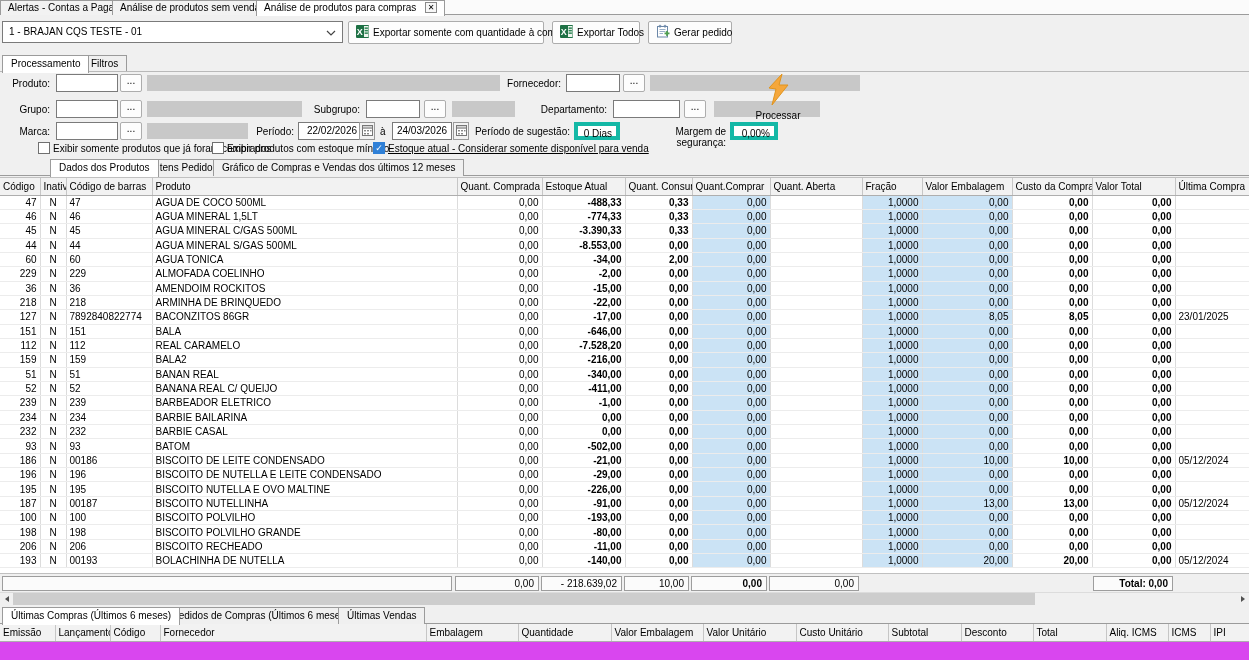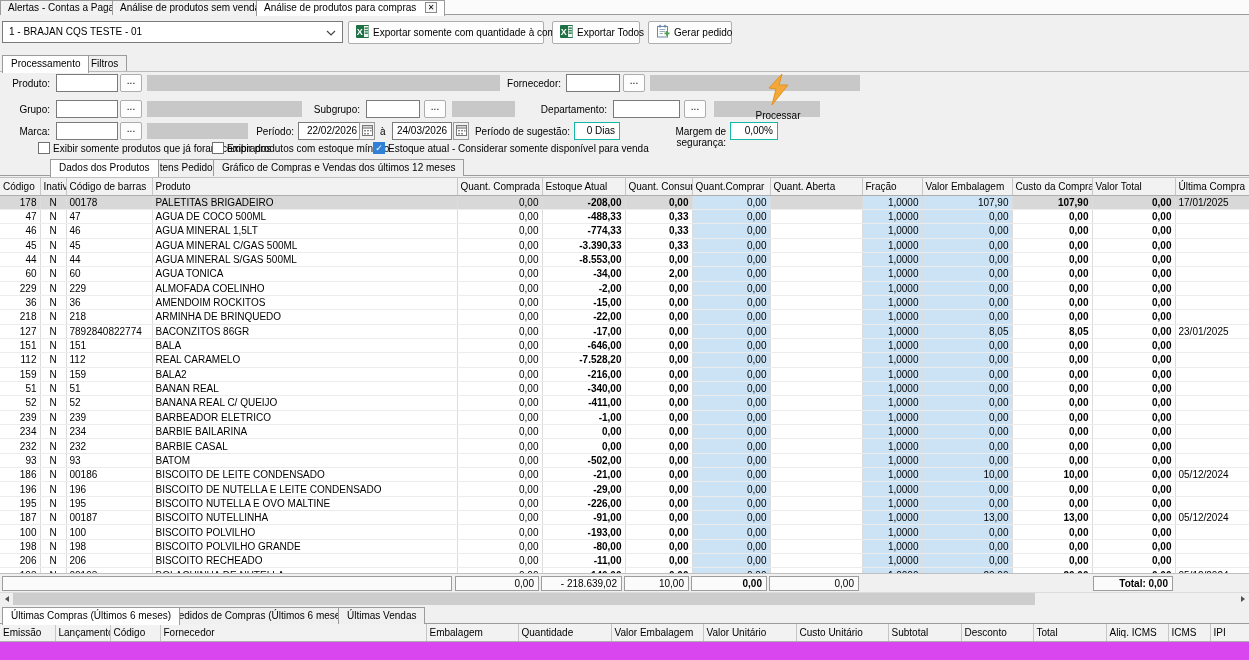--- a/index.html
+++ b/index.html
@@ -25,21 +25,21 @@
   .ptab.active { background:#fff; z-index:2; height:18px; }
   .panelline { position:absolute; left:0; top:71px; width:100%; height:1px; background:#b9b9b9; }
 
   
   .flabel { position:absolute; text-align:right; height:12px; }
   .finput { position:absolute; height:18px; background:#fff; border:1px solid #7a7a7a; }
   .fdots  { position:absolute; height:18px; width:22px; background:#fdfdfd; border:1px solid #adadad; border-radius:2px; text-align:center; line-height:12px; }
   .fgray  { position:absolute; height:16px; background:#c8c8c8; }
   .fdate  { position:absolute; height:18px; background:#fff; border:1px solid #7a7a7a; text-align:center; line-height:16px; }
   .fcal   { position:absolute; width:16px; height:18px; background:#f2f2f2; border:1px solid #9a9a9a; text-align:center; padding-top:1px; }
-  .fnum   { position:absolute; height:18px; background:#fff; border:1px solid #14b8a6; text-align:right; line-height:16px; padding-right:4px; }
+  .fnum   { position:absolute; height:18px; background:#fff; border:4px solid #14b8a6; text-align:right; line-height:16px; padding-right:4px; }
   .processar { position:absolute; left:746px; top:74px; width:64px; height:50px; text-align:center; cursor:pointer; }
   .processar .plabel { margin-top:2px; }
 
   .cbbox { position:absolute; width:12px; height:12px; background:#fff; border:1px solid #707070; }
   .cbbox.checked { background:#2f80d7; border-color:#2f80d7; color:#fff; font-size:9px; line-height:11px; text-align:center; }
   .cblabel { position:absolute; line-height:13px; }
 
   
   .gtabs { position:absolute; left:0; top:159px; width:100%; height:17px; border-bottom:1px solid #9b9b9b; }
   .gtab { position:absolute; top:0; height:17px; padding:2px 8px 0 8px; background:#f0f0f0; border:1px solid #9b9b9b; border-bottom:none; white-space:nowrap;margin-left:48px; }
@@ -194,21 +194,21 @@
         <polygon points="17,0 4,14 11,15 7,31 23,11 14,11" fill="#f5a73b" stroke="#e0941e" stroke-width="1"></polygon>
       </svg>
     <div class="plabel">Processar</div>
   </div>
 
   <div class="cbbox" style="left:38px;top:142px;"></div>
   <div class="cblabel" style="left:53px;top:142px;">Exibir somente produtos que já foram comprados</div>
   <div class="cbbox" style="left:212px;top:142px;"></div>
   <div class="cblabel" style="left:227px;top:142px;">Exibir produtos com estoque mínimo</div>
   <div class="cbbox checked" style="left:373px;top:142px;">✓</div>
-  <div class="cblabel" style="left:388px;top:142px;">Estoque atual - Considerar somente disponível para venda</div>
+  <div class="cblabel" style="left:388px;top:142px;text-decoration:underline;">Estoque atual - Considerar somente disponível para venda</div>
 
   <div class="gtabs">
     <div class="gtab active" style="left:2px;">Dados dos Produtos</div>
     <div class="gtab" style="left:100px;">Itens Pedido</div>
     <div class="gtab" style="left:165px;">Gráfico de Compras e Vendas dos últimos 12 meses</div>
   </div>
 
   <div class="gridwrap">
     <table class="grid" id="ptable">
         <colgroup>
@@ -239,36 +239,20 @@
             <th>Quant.Comprar</th>
             <th>Quant. Aberta</th>
             <th>Fração</th>
             <th>Valor Embalagem</th>
             <th>Custo da Compra</th>
             <th>Valor Total</th>
             <th>Última Compra</th>
           </tr>
         </thead>
         <tbody>
-          <tr class="sel">
-            <td class="a-r">178</td>
-            <td class="a-c">N</td>
-            <td class="a-l">00178</td>
-            <td class="a-l">PALETITAS BRIGADEIRO</td>
-            <td class="a-r">0,00</td>
-            <td class="a-r b">-208,00</td>
-            <td class="a-r b">0,00</td>
-            <td class="a-r blue">0,00</td>
-            <td class="a-r"></td>
-            <td class="a-r blue">1,0000</td>
-            <td class="a-r blue">107,90</td>
-            <td class="a-r b">107,90</td>
-            <td class="a-r b">0,00</td>
-            <td class="a-l">17/01/2025</td>
-          </tr>
           <tr>
             <td class="a-r">47</td>
             <td class="a-c">N</td>
             <td class="a-l">47</td>
             <td class="a-l">AGUA DE COCO 500ML</td>
             <td class="a-r">0,00</td>
             <td class="a-r b">-488,33</td>
             <td class="a-r b">0,33</td>
             <td class="a-r blue">0,00</td>
             <td class="a-r"></td>

